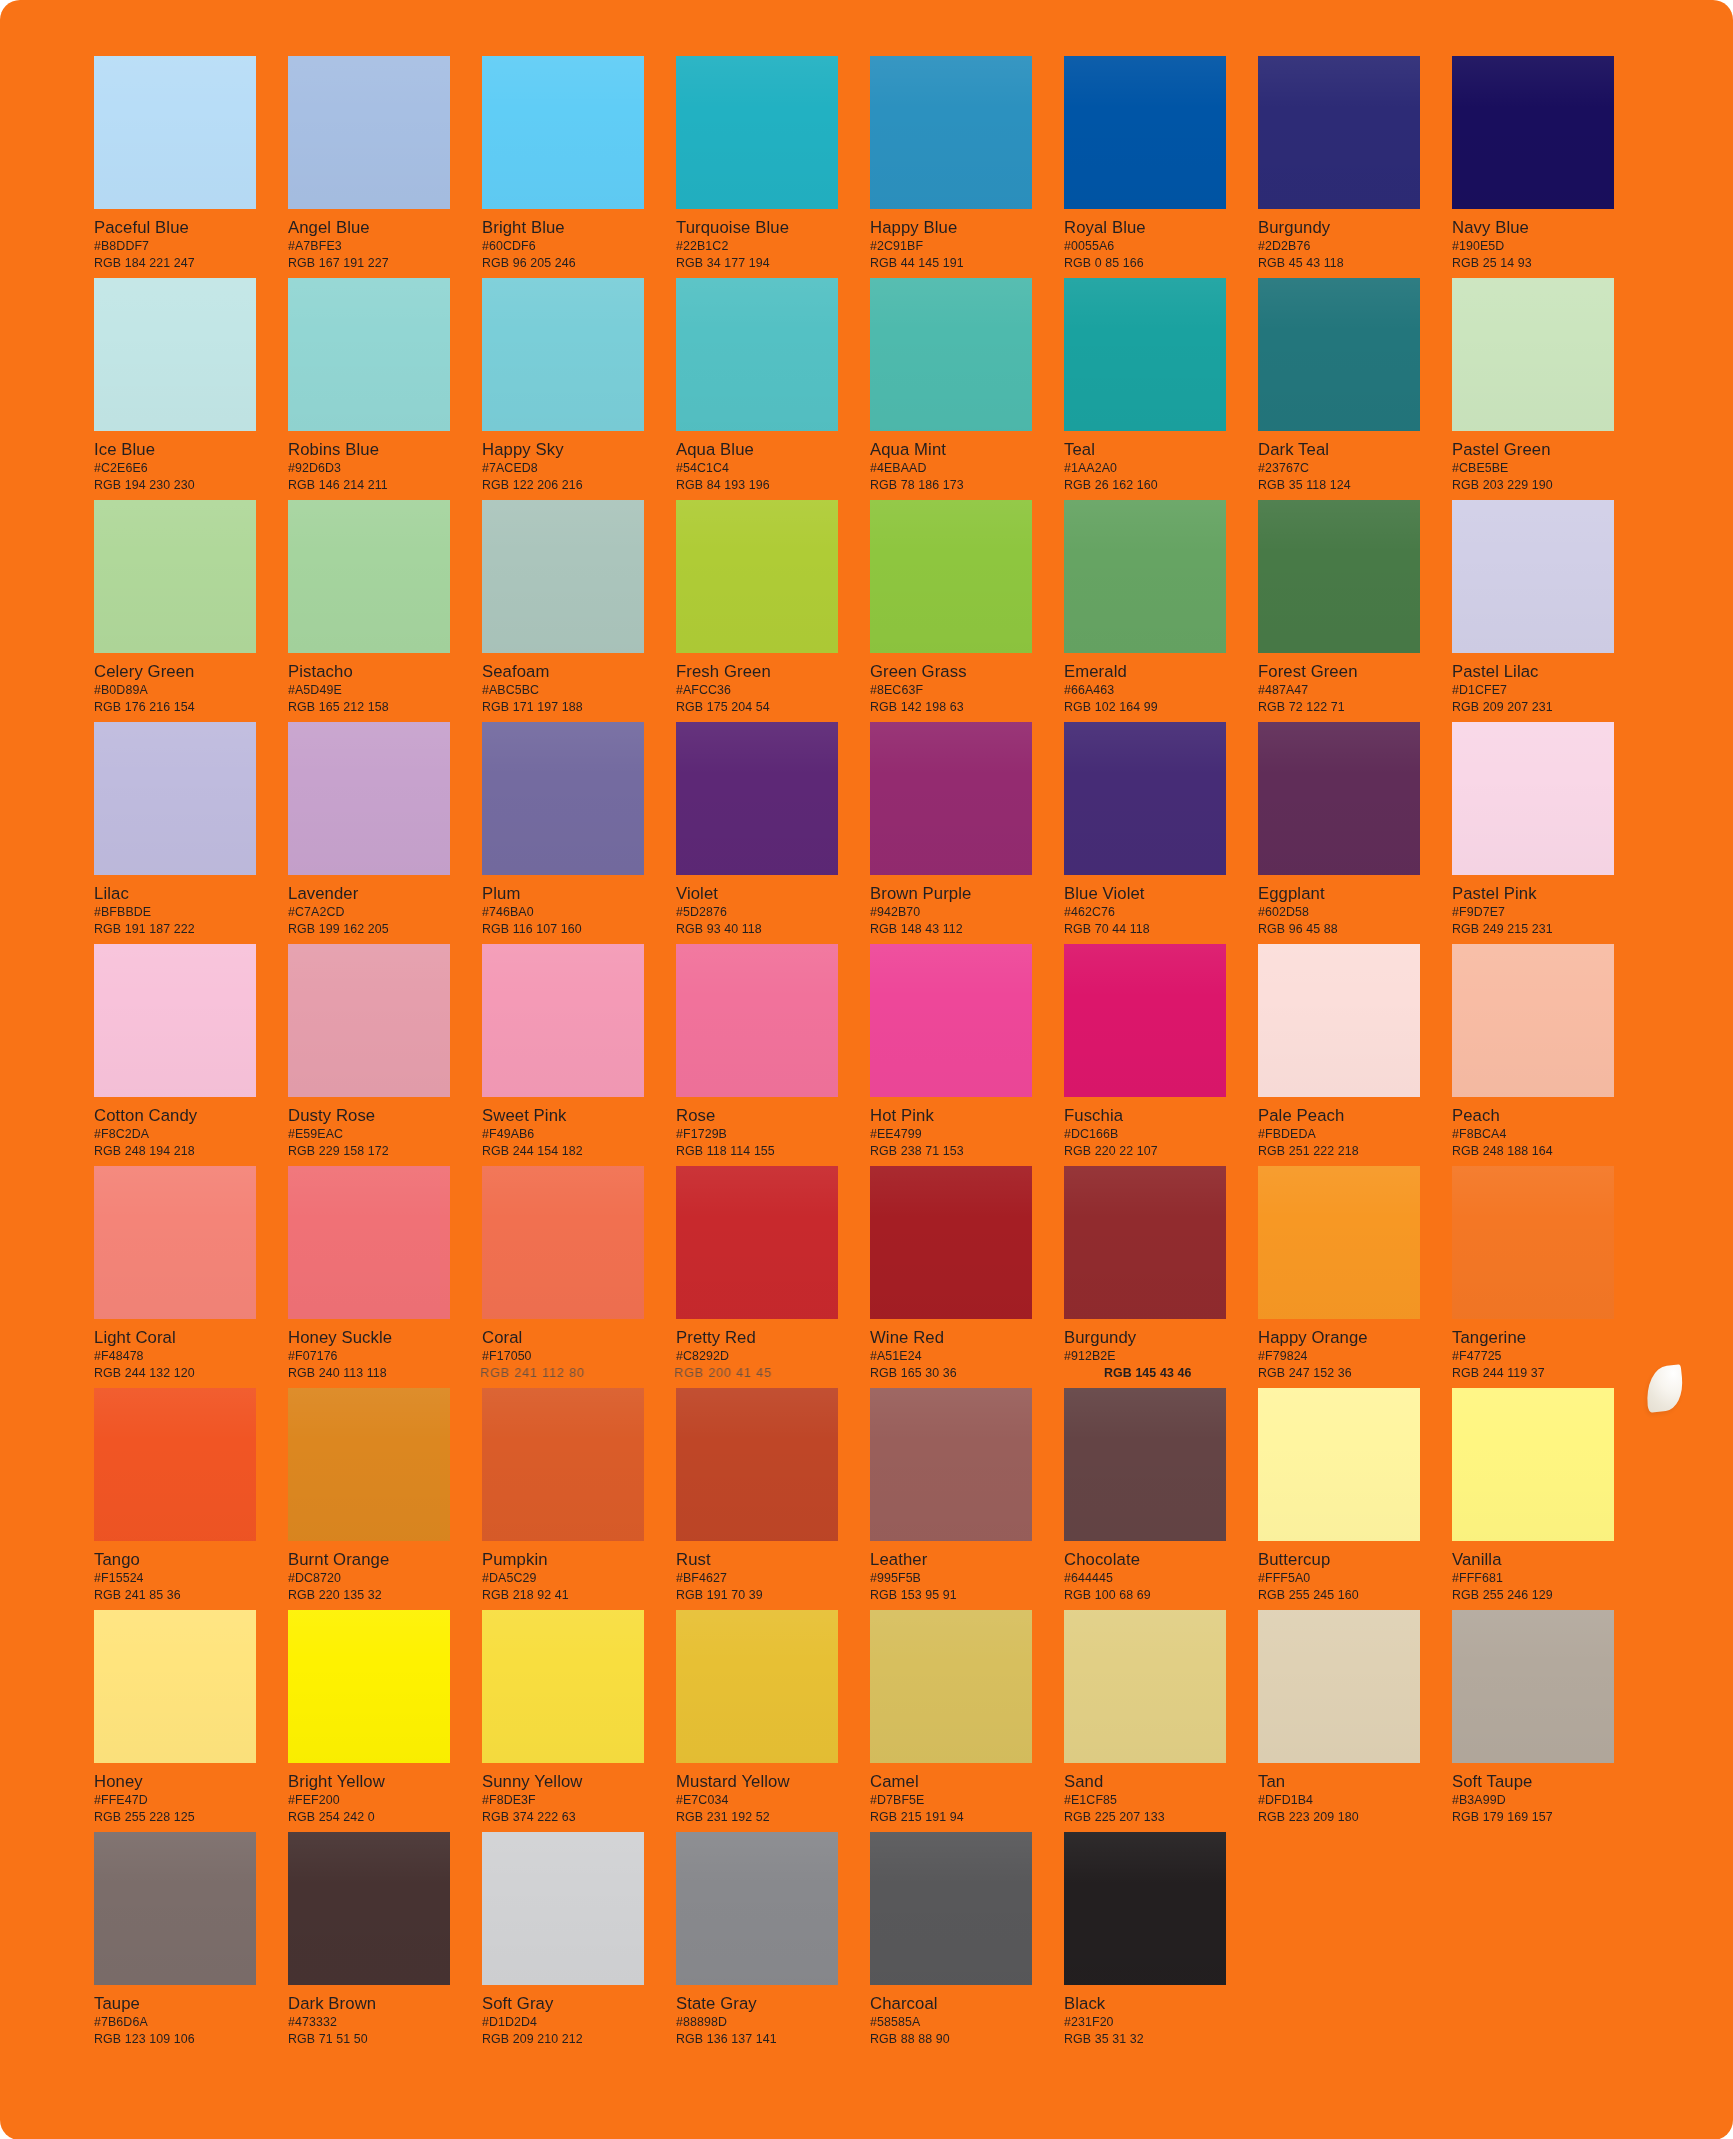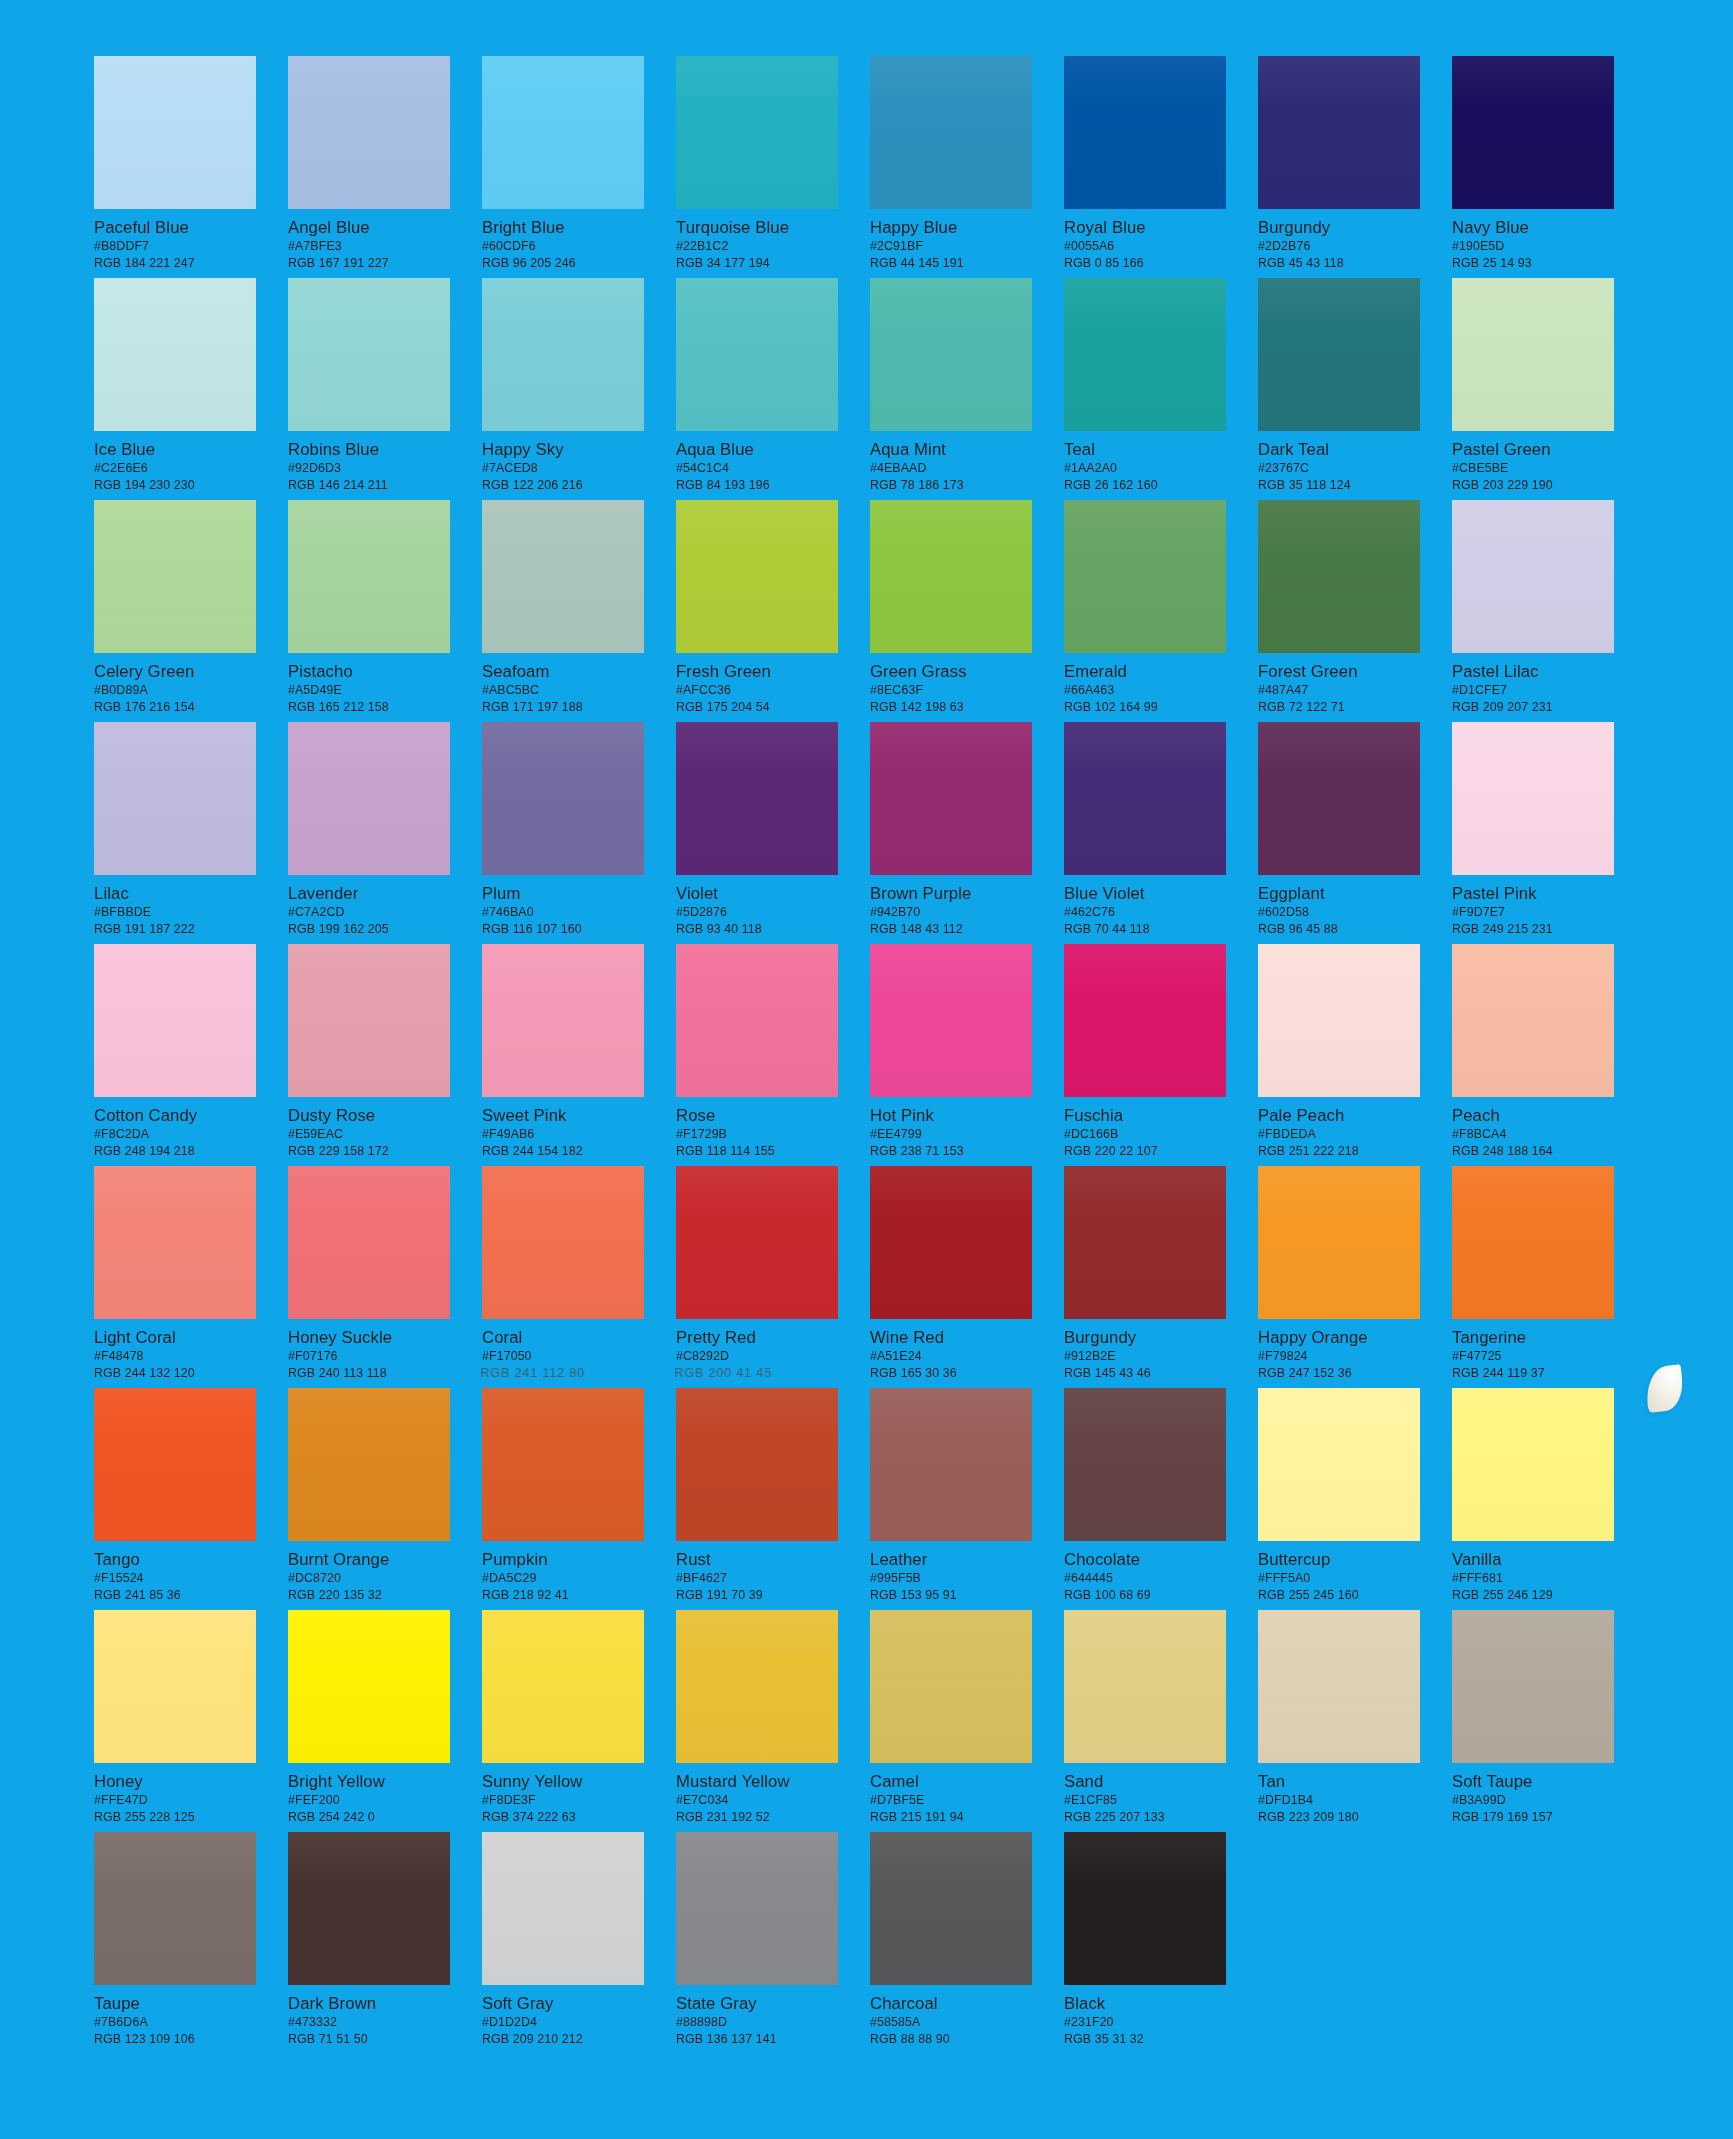--- a/index.html
+++ b/index.html
@@ -17,21 +17,22 @@
     -webkit-font-smoothing: antialiased;
     position: relative;
     overflow: hidden;
   }
 
   #palette-sheet {
     position: absolute;
     left: 0; top: 0;
     width: 1733px;
     height: 2140px;
-    background: #0ea5e9;
+    background: #f97316;
+    border-radius: 20px;
   }
 
   #swatch-grid {
     position: absolute;
     left: 94px;
     top: 56px;
     width: 1555px;
     display: grid;
     grid-template-columns: repeat(8, 194px);
     grid-auto-rows: 222px;
@@ -92,21 +93,21 @@
     margin-top: 0.6px;
   }
 
   
   .smudged {
     filter: blur(0.5px) contrast(0.55);
     opacity: 0.82;
     transform: scaleX(1.02) skewX(-1.2deg);
     letter-spacing: 0.8px;
   }
-  .bold-rgb { font-weight: 400; }
+  .bold-rgb { font-weight: 700; margin-left: 40px; }
 
   
   #page-curl {
     position: absolute;
     left: 1646px;
     top: 1366px;
     width: 37px;
     height: 45px;
     background:
       radial-gradient(ellipse at 78% 18%, #ffffff 0%, #f7f4ee 38%, #ece7dc 68%, #e4ded0 100%);

